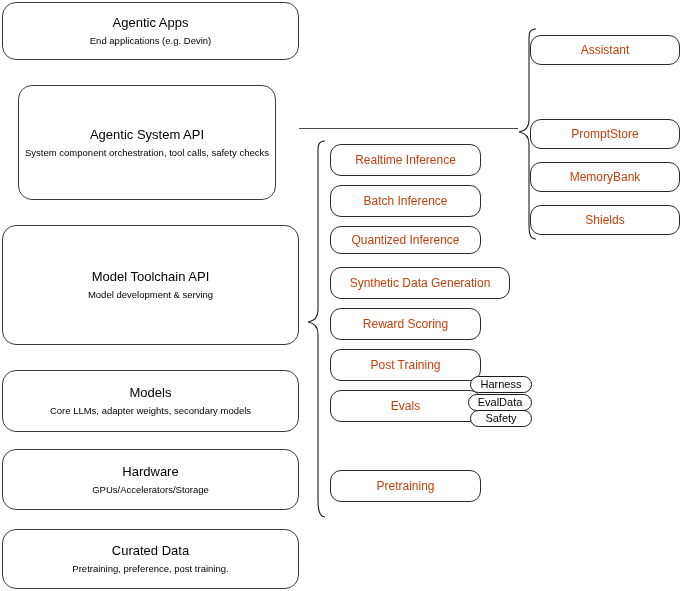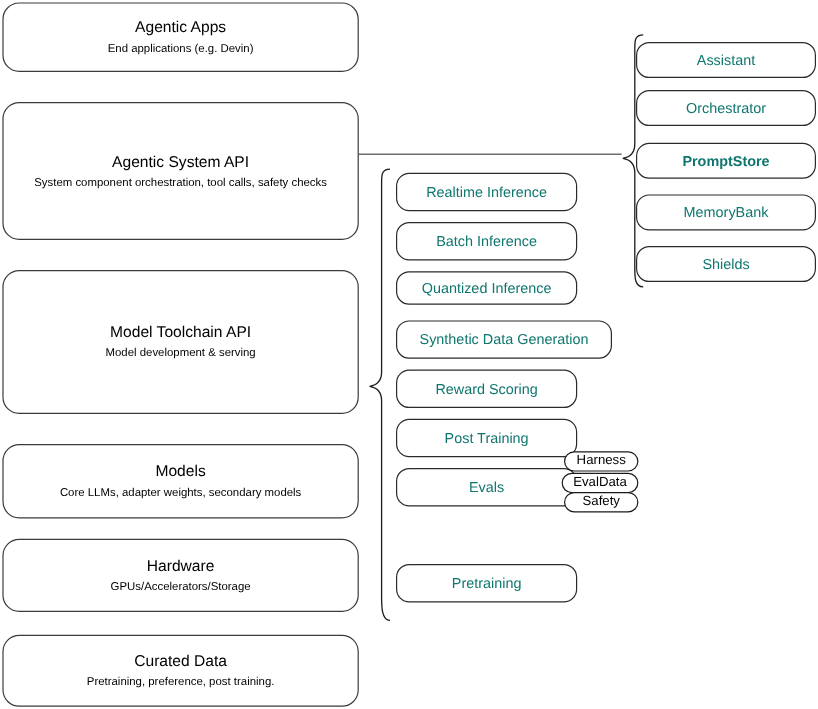--- a/index.html
+++ b/index.html
@@ -45,21 +45,21 @@
     position: absolute;
     box-sizing: border-box;
     border: 1px solid #2b2b2b;
     border-radius: 11px;
     background: #ffffff;
     display: flex;
     align-items: center;
     justify-content: center;
     text-align: right;
     font-size: 12px;
-    color: #0f766e;
+    color: #c2410c;
   }
   .pill {
     position: absolute;
     box-sizing: border-box;
     border: 1px solid #1a1a1a;
     border-radius: 999px;
     background: #ffffff;
     display: flex;
     align-items: center;
     justify-content: center;
@@ -85,21 +85,21 @@
 </head>
 <body>
 
 <div id="canvas">
 
   <div class="layer-box" style="left:2px; top:2px; width:297px; height:58px;">
     <div class="layer-title">Agentic Apps</div>
     <div class="layer-sub">End applications (e.g. Devin)</div>
   </div>
 
-  <div class="layer-box" style="left:2px; top:85px; width:297px; height:115px;">
+  <div class="layer-box" style="left:18px; top:85px; width:258px; height:115px;">
     <div class="layer-title">Agentic System API</div>
     <div class="layer-sub">System component orchestration, tool calls, safety checks</div>
   </div>
 
   <div class="layer-box" style="left:2px; top:225px; width:297px; height:120px;">
     <div class="layer-title">Model Toolchain API</div>
     <div class="layer-sub">Model development &amp; serving</div>
   </div>
 
   <div class="layer-box" style="left:2px; top:370px; width:297px; height:62px;">
@@ -158,24 +158,21 @@
     <span>Safety</span>
   </div>
 
   <svg class="brace-svg" style="left:516px; top:28px;" width="22" height="212" viewBox="0 0 22 212">
     <path d="M20 1 C13 1 13 6 13 12 L13 92 C13 99 9 103 3 104 C9 105 13 109 13 116 L13 196 C13 203 13 211 20 211"></path>
   </svg>
 
   <div class="mini-box" style="left:530px; top:35px; width:150px; height:30px;">
     <span>Assistant</span>
   </div>
-  <div class="mini-box" style="left:530px; top:75px; width:150px; height:30px;">
-    <span>Orchestrator</span>
-  </div>
-  <div class="mini-box" style="left:530px; top:119px; width:150px; height:30px;font-weight:bold;">
+  <div class="mini-box" style="left:530px; top:119px; width:150px; height:30px;">
     <span>PromptStore</span>
   </div>
   <div class="mini-box" style="left:530px; top:162px; width:150px; height:30px;">
     <span>MemoryBank</span>
   </div>
   <div class="mini-box" style="left:530px; top:205px; width:150px; height:30px;">
     <span>Shields</span>
   </div>
 
 </div>

